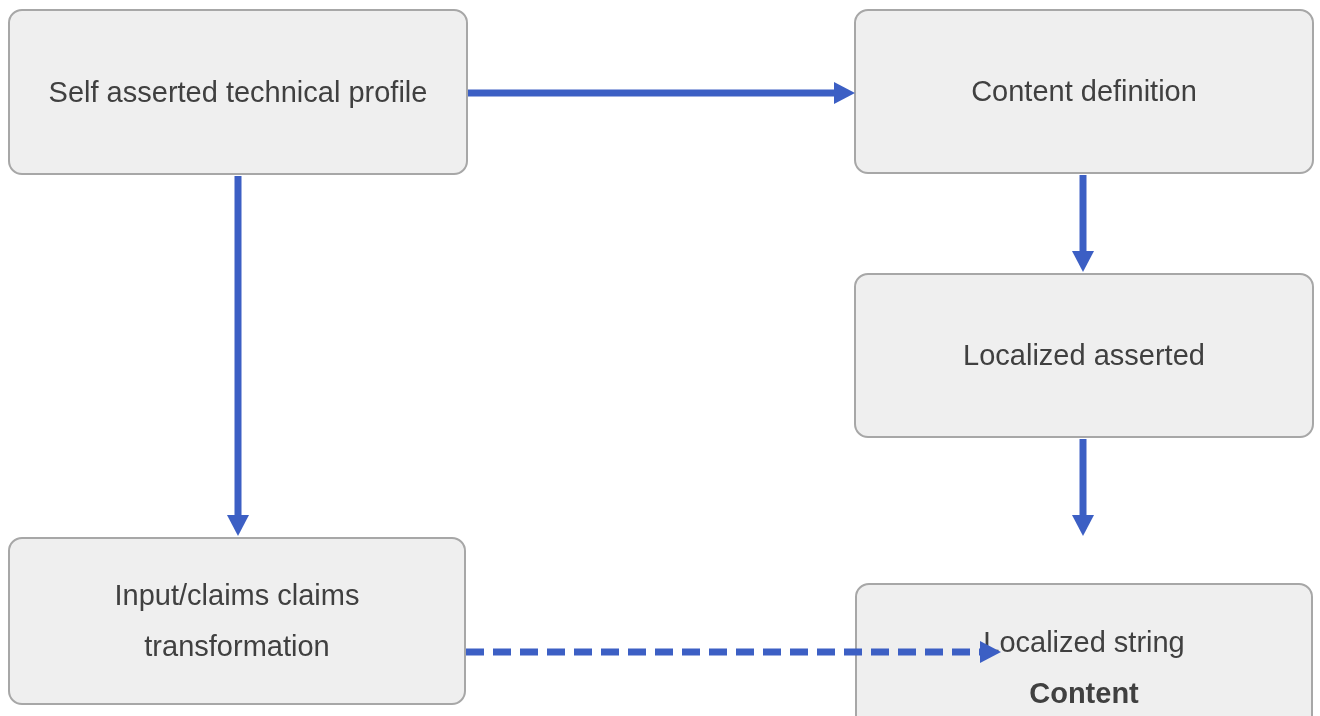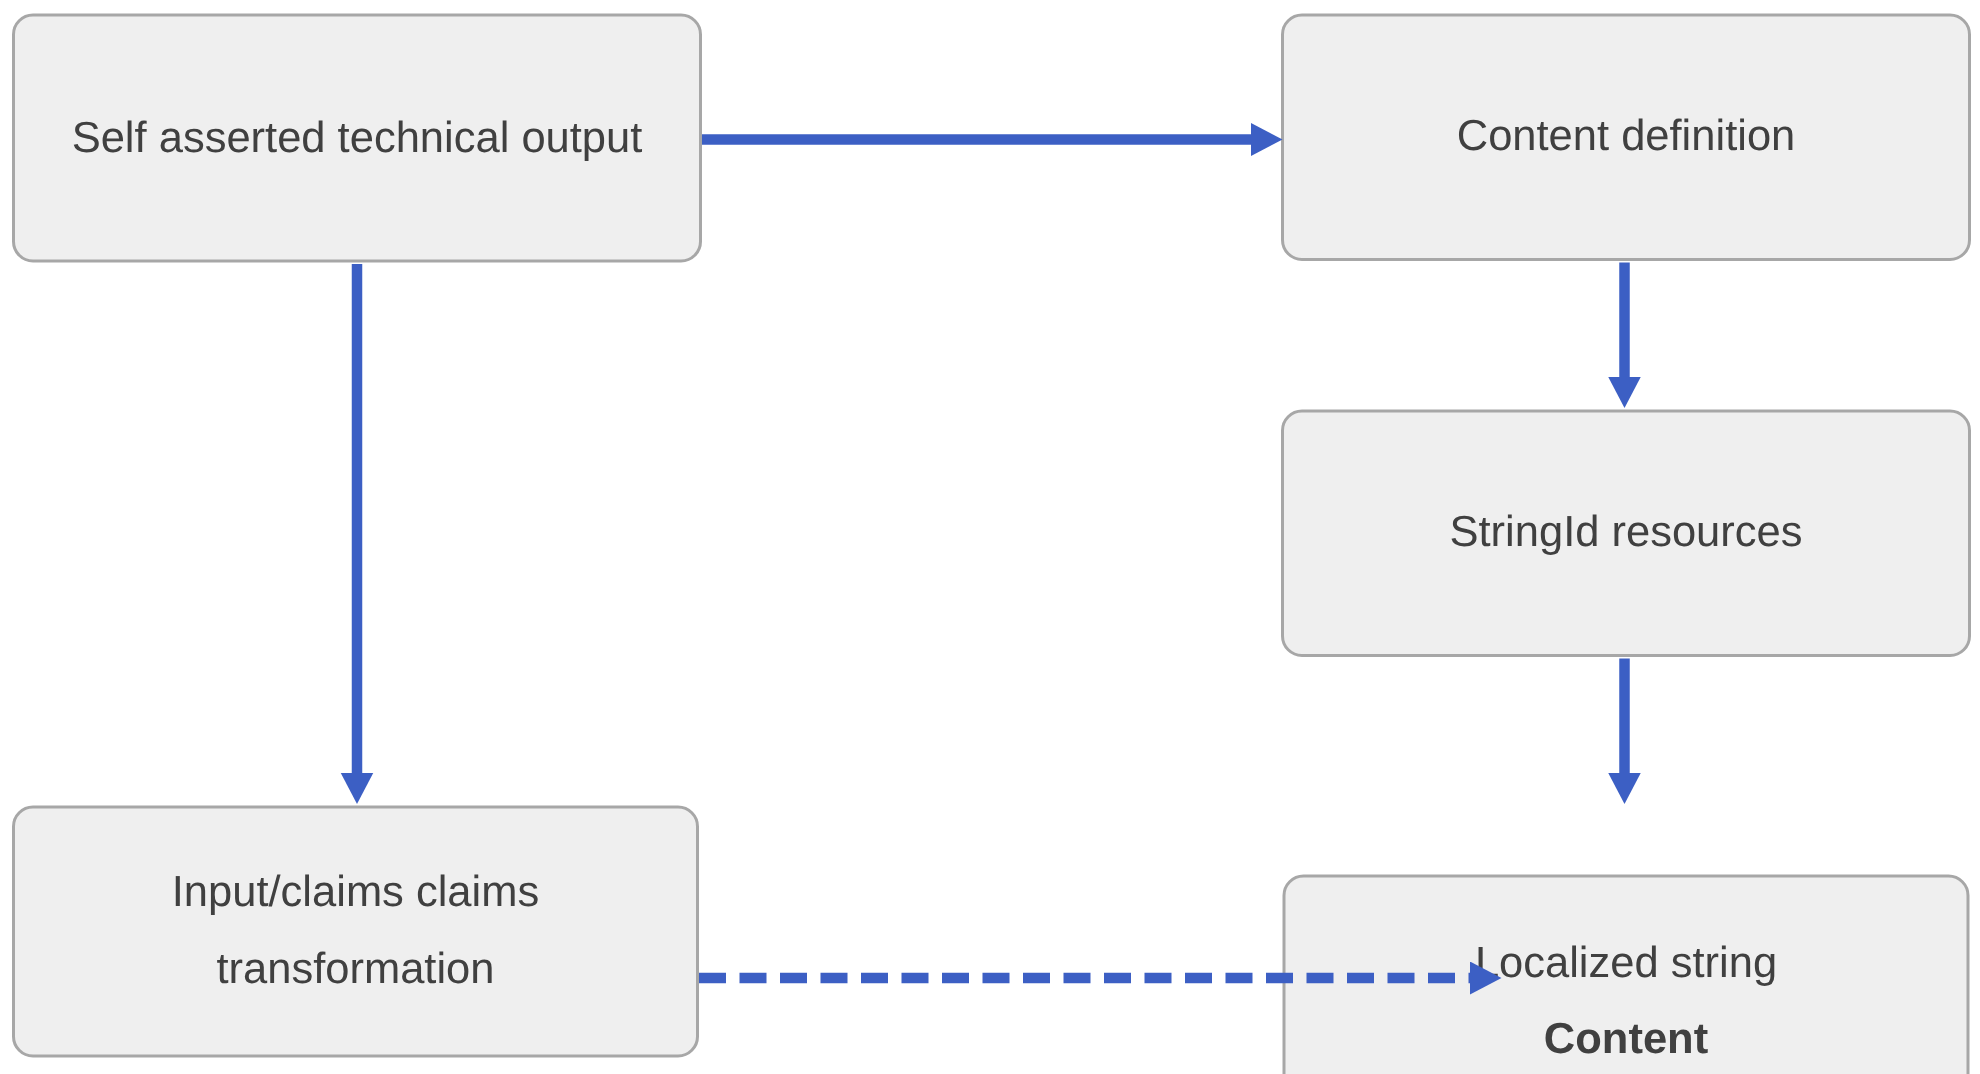--- a/index.html
+++ b/index.html
@@ -48,29 +48,29 @@
   #node-lr   { left: 854px; top: 273px; width: 460px; height: 165px; }
   #node-ioct { left: 8px;   top: 537px; width: 458px; height: 168px; }
   #node-ls   { left: 855px; top: 537px; width: 458px; height: 170px; margin-top: 46px; }
 </style>
 </head>
 <body>
 
 <div class="canvas">
 
   <div class="node" id="node-satp">
-    <span>Self asserted technical output</span>
+    <span>Self asserted technical profile</span>
   </div>
 
   <div class="node" id="node-cd">
     <span>Content definition</span>
   </div>
 
   <div class="node" id="node-lr">
-    <span>StringId resources</span>
+    <span>Localized asserted</span>
   </div>
 
   <div class="node" id="node-ioct">
     <span>Input/claims claims transformation</span>
   </div>
 
   <div class="node" id="node-ls">
     <span>Localized string</span>
     <span class="sublabel">Content</span>
   </div>

